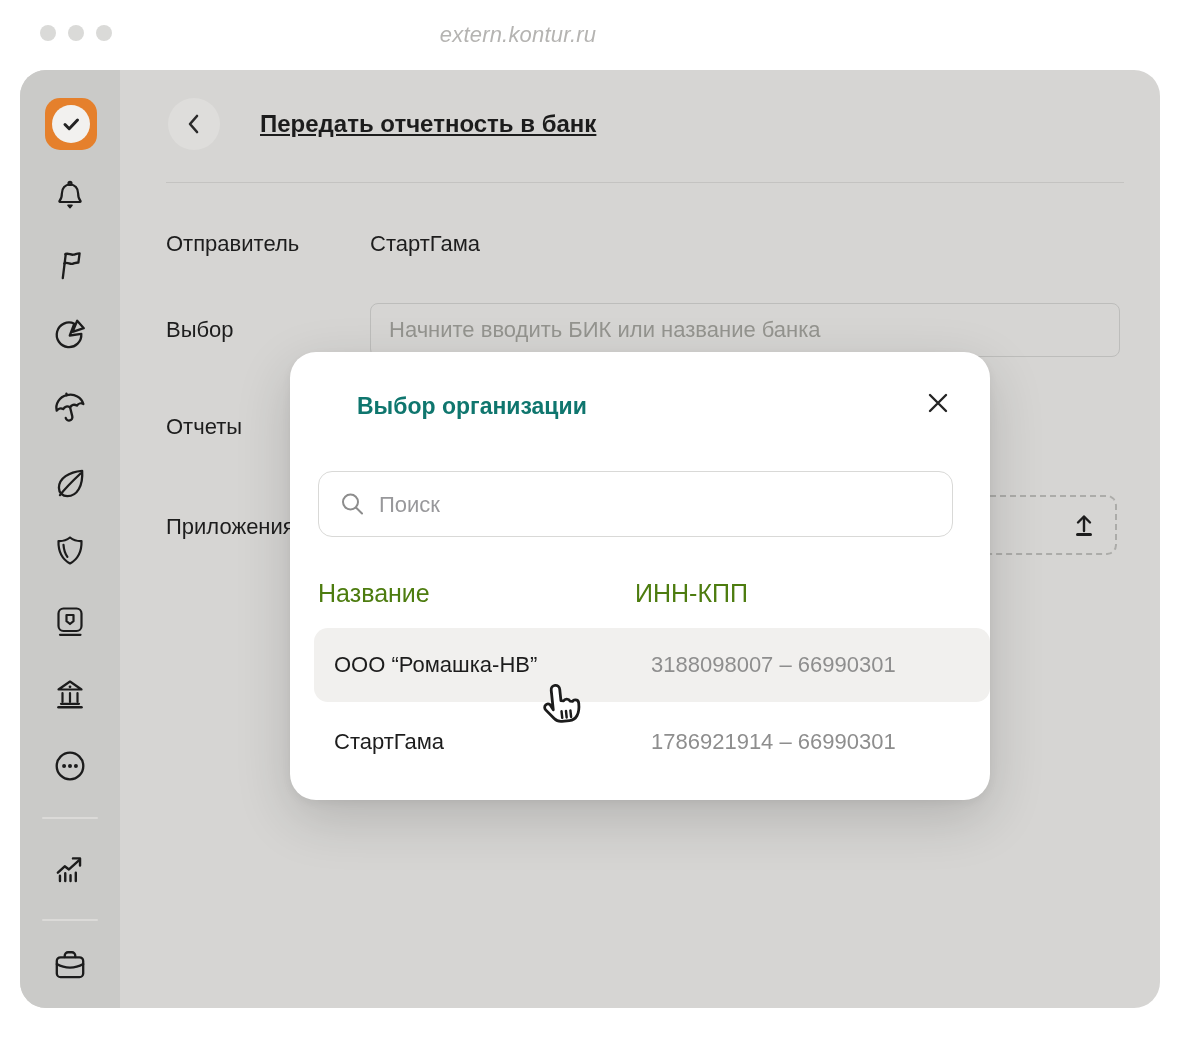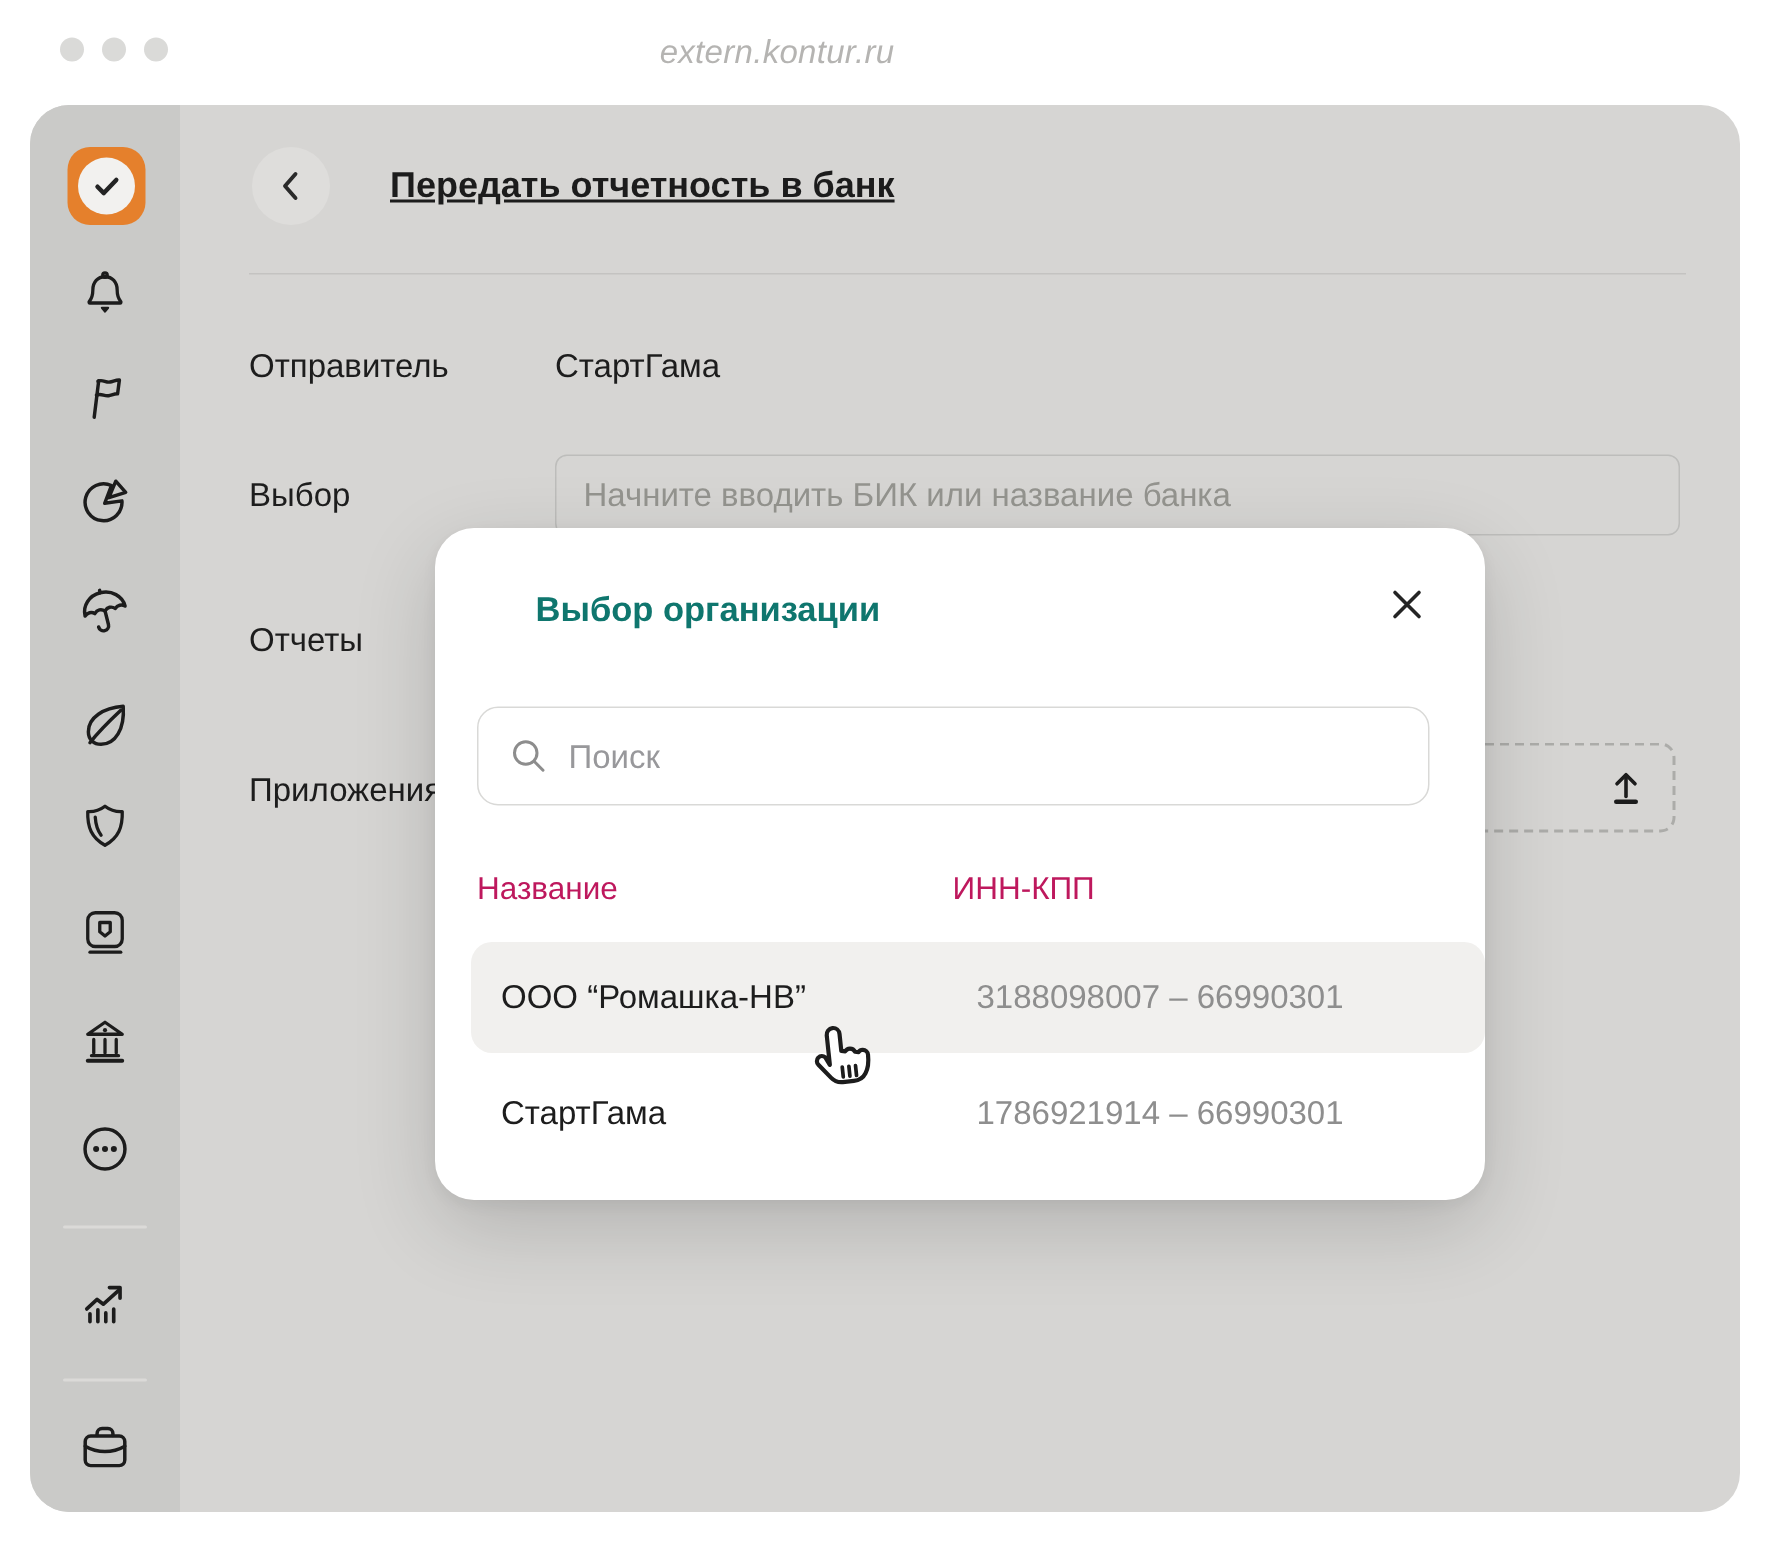--- a/index.html
+++ b/index.html
@@ -39,21 +39,21 @@
 
   
   .modal{position:absolute;left:290px;top:352px;width:700px;height:448px;background:#ffffff;border-radius:26px;box-shadow:0 18px 55px rgba(0,0,0,.16),0 3px 10px rgba(0,0,0,.05);z-index:10;}
   .modal-title{position:absolute;left:28px;top:41px;font-size:23px;font-weight:700;color:#0f766e;margin-left:39px;}
   .modal-close{position:absolute;left:630px;top:33px;width:36px;height:36px;display:flex;align-items:center;justify-content:center;cursor:pointer;background:none;border:none;padding:0;}
   .search-wrap{position:absolute;left:28px;top:119px;width:635px;height:66px;box-sizing:border-box;border:1.5px solid #d9d9d7;border-radius:14px;background:#fff;}
   .search-wrap svg{position:absolute;left:20px;top:50%;transform:translateY(-50%);}
   .search-input{position:absolute;left:58px;top:0;width:560px;height:100%;border:none;background:transparent;outline:none;font-family:"Liberation Sans",sans-serif;font-size:22px;color:#1d4ed8;}
   .search-input::placeholder{color:#98989b;opacity:1;}
 
-  .th{position:absolute;top:228px;font-size:21px;color:#be185d;line-height:26px;}
+  .th{position:absolute;top:228px;font-size:25px;color:#4d7c0f;line-height:26px;}
   .col-name{left:28px;}
   .col-inn{left:345px;}
 
   .row{position:absolute;left:8px;width:676px;height:74px;border-radius:14px;cursor:pointer;margin-left:16px;}
   .row.hl{background:#f1f0ee;}
   .row .cell-name{position:absolute;left:20px;top:24px;font-size:22px;color:#1d1d1d;line-height:26px;}
   .row .cell-inn{position:absolute;left:337px;top:24px;font-size:22px;color:#8e8e8e;line-height:26px;}
   .row1{top:276px;}
   .row2{top:350px;}
   .row2 .cell-name,.row2 .cell-inn{top:27px;}

